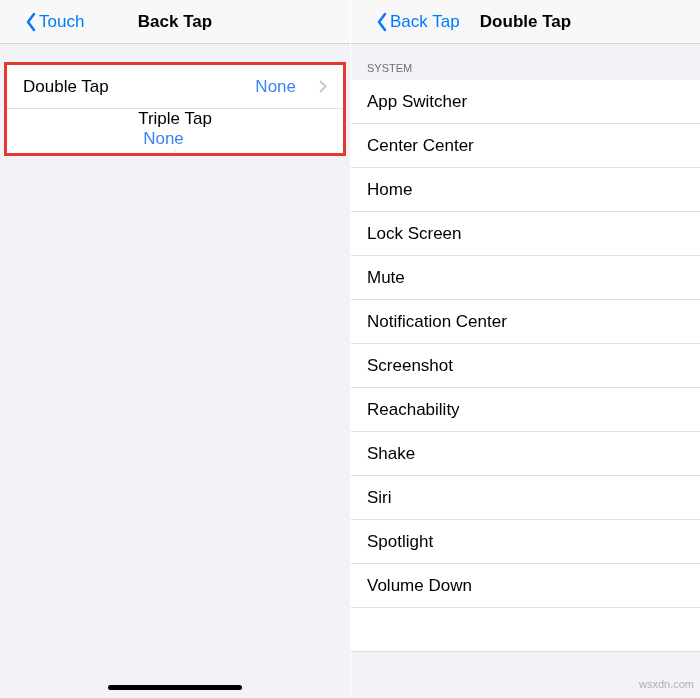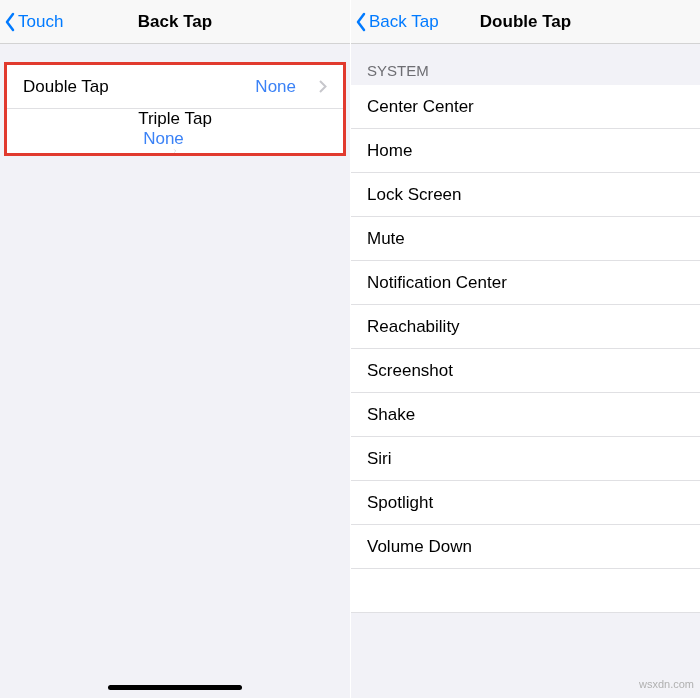--- a/index.html
+++ b/index.html
@@ -21,21 +21,21 @@
     }
     .pane-left { width: 351px; border-right: 1px solid #fff; }
     .pane-right { width: 349px; }
     .navbar {
       height: 44px;
       background: #f8f8f8;
       border-bottom: 0.5px solid rgba(0,0,0,0.15);
       display: flex;
       align-items: center;
       position: relative;
-      padding: 0 4px;
+      padding: 0 25px;
     }
     .nav-back {
       display: flex;
       align-items: center;
       color: #007aff;
       font-size: 17px;
       cursor: pointer;
       gap: 2px;
     }
     .nav-back svg { width: 12px; height: 20px; }
@@ -65,21 +65,21 @@
       color: #000;
       border-bottom: 0.5px solid #e0e0e3;
       cursor: pointer;
     }
     .row:last-child { border-bottom: none; flex-direction: column; }
     .row-label { flex: 1; }
     .row-value { color: #3b82f6; margin-right: 23px; font-size: 17px; }
     .chevron { width: 8px; height: 13px; }
     .chevron path { stroke: #c7c7cc; stroke-width: 2; fill: none; }
     .section-header {
-      font-size: 15px;
+      font-size: 11px;
       color: #6d6d72;
       padding: 18px 16px 6px 16px;
       text-transform: uppercase;
       background: #f2f2f7;
     }
     .list-row {
       background: #fff;
       height: 44px;
       display: flex;
       align-items: center;
@@ -152,39 +152,42 @@
           <path d="M9 2 L3 10 L9 18" stroke="#007aff" stroke-width="2.5" fill="none" stroke-linecap="round" stroke-linejoin="round"></path>
         </svg>
       <span>Back Tap</span>
     </div>
     <div class="nav-title">Double Tap</div>
   </div>
   <div class="content">
     <div class="section-header">SYSTEM</div>
     <div>
       <div class="list-row">
+          <span>App Switcher</span>
+        </div>
+      <div class="list-row">
           <span>Center Center</span>
         </div>
       <div class="list-row">
           <span>Home</span>
         </div>
       <div class="list-row">
           <span>Lock Screen</span>
         </div>
       <div class="list-row">
           <span>Mute</span>
         </div>
       <div class="list-row">
           <span>Notification Center</span>
         </div>
       <div class="list-row">
+          <span>Screenshot</span>
+        </div>
+      <div class="list-row">
           <span>Reachability</span>
-        </div>
-      <div class="list-row">
-          <span>Screenshot</span>
         </div>
       <div class="list-row">
           <span>Shake</span>
         </div>
       <div class="list-row">
           <span>Siri</span>
         </div>
       <div class="list-row">
           <span>Spotlight</span>
         </div>

